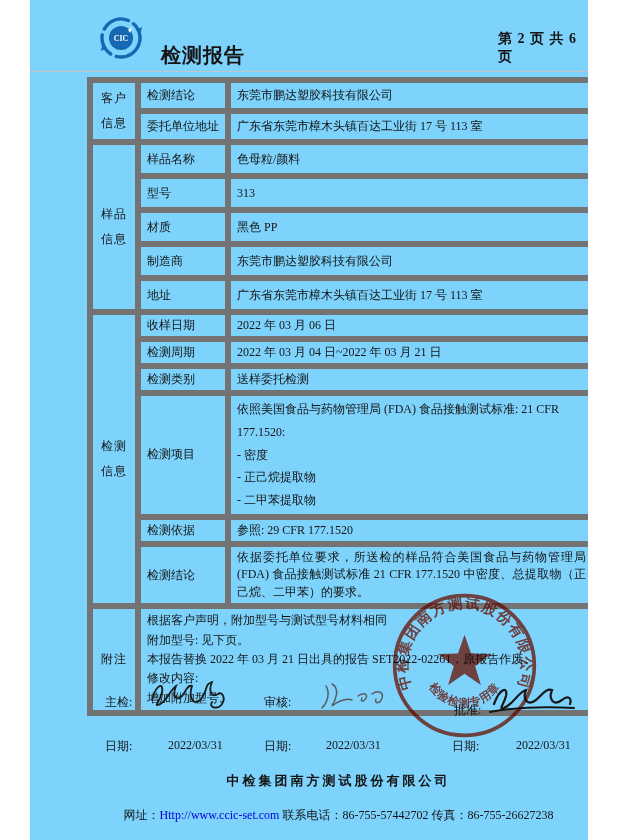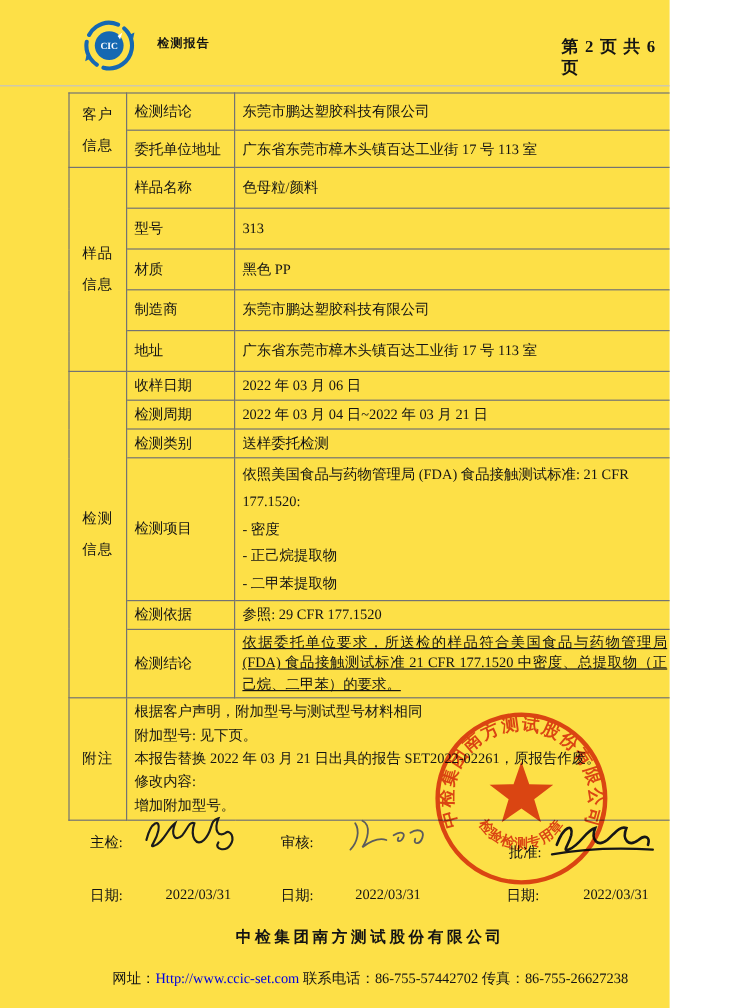--- a/index.html
+++ b/index.html
@@ -1,37 +1,37 @@
 <!DOCTYPE html>
 <html><head>
 <meta charset="utf-8">
 <style>
   html,body{margin:0;padding:0;background:#ffffff;}
-  .page{position:relative;width:558px;height:840px;background:#fde047;overflow:hidden;
-        font-family:"Liberation Serif","DejaVu Serif",serif;color:#141414;}
+  .page{position:relative;width:558px;height:840px;background:#7dd3fc;overflow:hidden;
+        font-family:"Liberation Serif","DejaVu Serif",serif;color:#141414;margin-left:30px;}
 
   
   .hdr-logo{position:absolute;left:66px;top:15px;width:50px;height:46px;}
-  .hdr-title{position:absolute;left:131px;top:29px;font-size:10px;font-weight:700;letter-spacing:1px;}
+  .hdr-title{position:absolute;left:131px;top:42px;font-size:20px;font-weight:700;letter-spacing:1px;}
   .hdr-no{position:absolute;left:236px;top:30px;font-size:12.5px;font-weight:700;}
   .hdr-page{position:absolute;left:468px;top:30px;font-size:14px;font-weight:700;letter-spacing:1px;}
   .hdr-rule{position:absolute;left:0;top:71px;width:617px;height:1px;background:#c4c4c4;}
 
   
   table.rpt{position:absolute;left:57px;top:77px;width:505px;border-collapse:collapse;table-layout:fixed;}
-  table.rpt td{border:1px solid #737373;font-size:12px;vertical-align:middle;padding:2px 6px;
+  table.rpt td{border:6px solid #737373;font-size:12px;vertical-align:middle;padding:2px 6px;
                word-break:break-word;}
   td.sec{ text-align:center;padding:2px 2px;}
   td.sec span{display:inline-block;width:2.4em;line-height:2.1;letter-spacing:1px;}
   td.fld{padding-left:9px;}
   td.val{padding-left:9px;}
   tr.h31{height:31px;} tr.h34{height:34px;} tr.h24{height:24px;}
   td.multi{vertical-align:top;padding-top:5px;padding-bottom:5px;}
   td.multi .ln{line-height:1.9;}
-  td.concl{line-height:1.45;text-align:justify;padding-top:4px;padding-bottom:4px;text-decoration:underline;}
+  td.concl{line-height:1.45;text-align:justify;padding-top:4px;padding-bottom:4px;}
   td.note{vertical-align:top;padding:5px 9px;}
   td.note .ln{line-height:1.62;}
 
   
   .abs{position:absolute;font-size:12px;}
   .sigsvg{position:absolute;}
 
   
   .stamp{position:absolute;left:361px;top:592px;width:147px;height:147px;
          mix-blend-mode:multiply;opacity:.9;pointer-events:none;z-index:5;}

